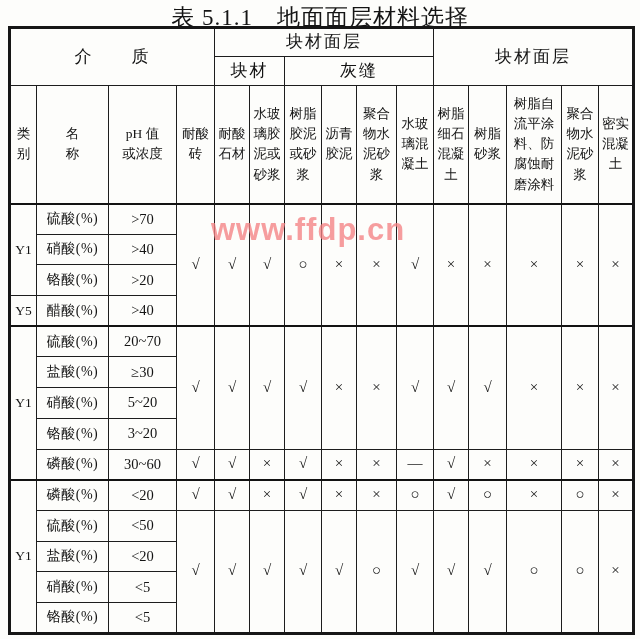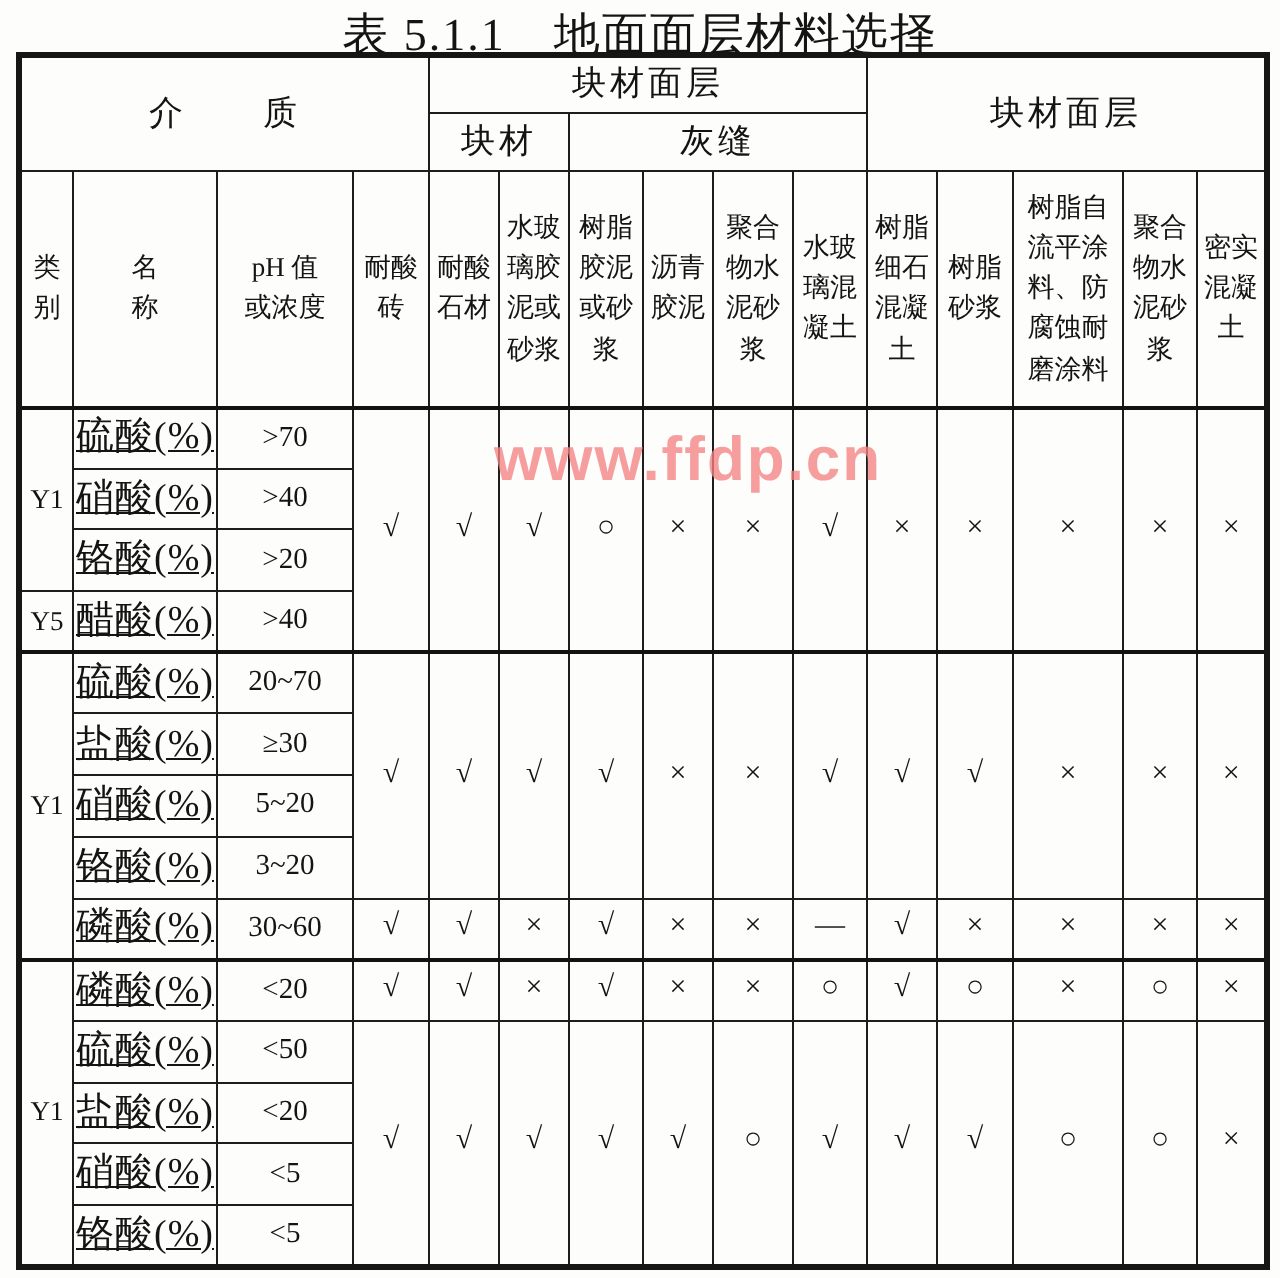--- a/index.html
+++ b/index.html
@@ -13,25 +13,25 @@
   td,th{border:1.5px solid #1d1d1d;padding:0;margin:0;
         text-align:center;vertical-align:middle;
         white-space:pre-line;font-weight:normal;
         font-size:14px;line-height:1.45;overflow:hidden;}
   tr.hg{height:29px;}
   tr.hc{height:118px;}
   tr.dr{height:30.7px;}
   .group{font-size:17px;letter-spacing:2px;}
   .colhead{font-size:13.5px;line-height:1.5;}
   .cat{font-size:13.5px;text-align:center;}
-  .name{font-size:19px;letter-spacing:0.5px;text-decoration:underline;}
+  .name{font-size:14px;letter-spacing:0.5px;}
   .val{font-size:14.5px;}
   .mark{font-size:15px;}
   .sep td{border-top:2.5px solid #121212;}
-  .watermark{position:absolute;left:247px;top:212px;z-index:6;pointer-events:none;
+  .watermark{position:absolute;left:211px;top:212px;z-index:6;pointer-events:none;
              font-family:"Liberation Sans","DejaVu Sans",sans-serif;
              font-weight:bold;font-size:31px;letter-spacing:1px;
              color:rgba(243,130,132,0.78);}
 </style>
 </head>
 <body>
 
 <div class="page">
 
   <div class="title">表 5.1.1　地面面层材料选择</div>

